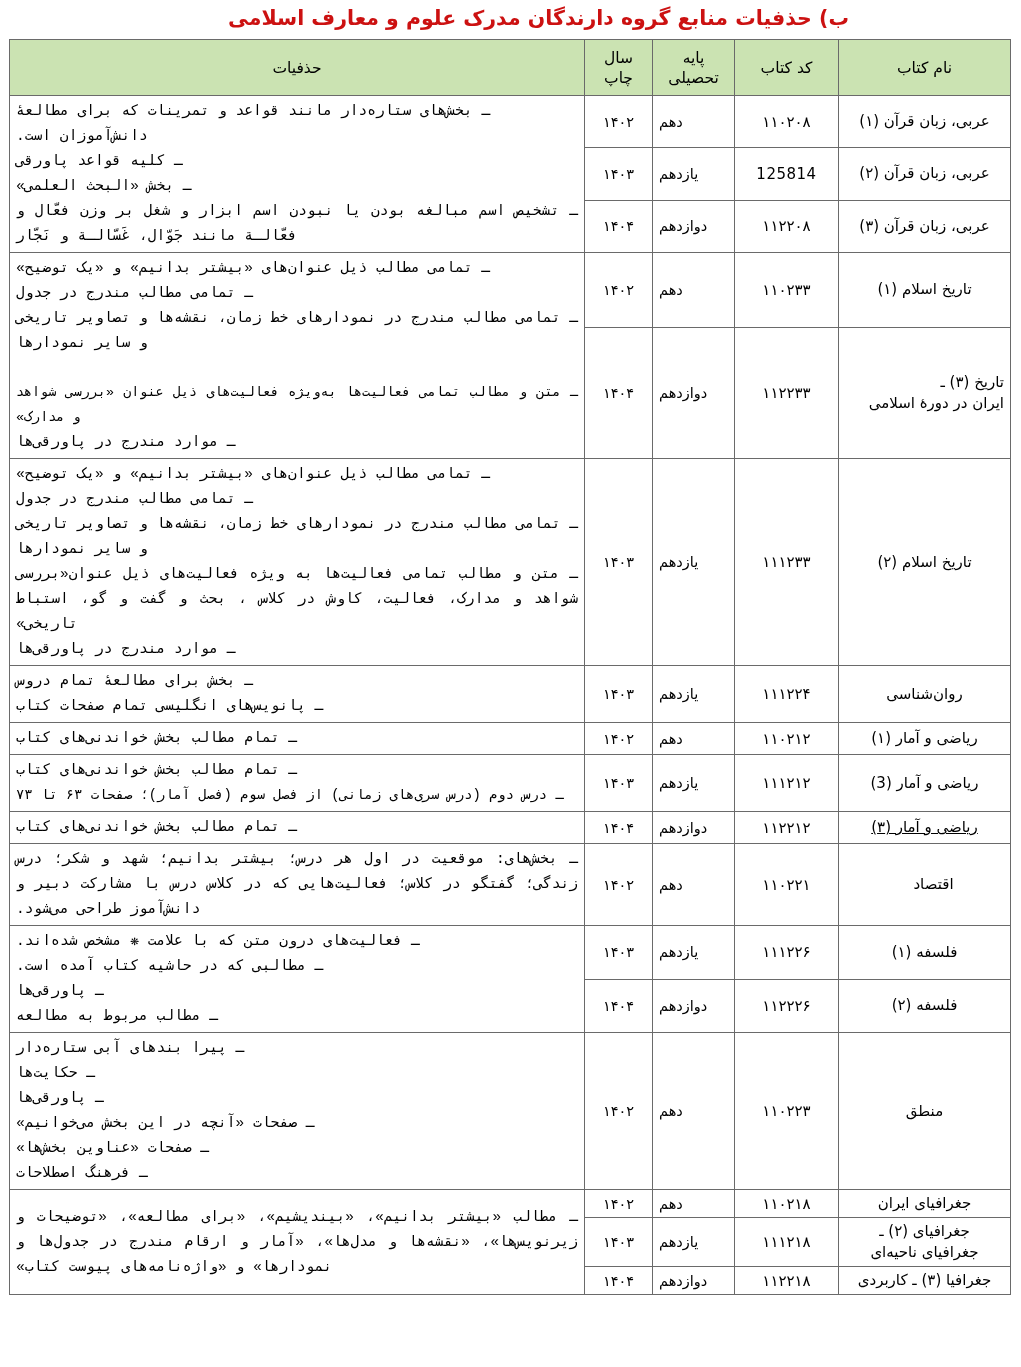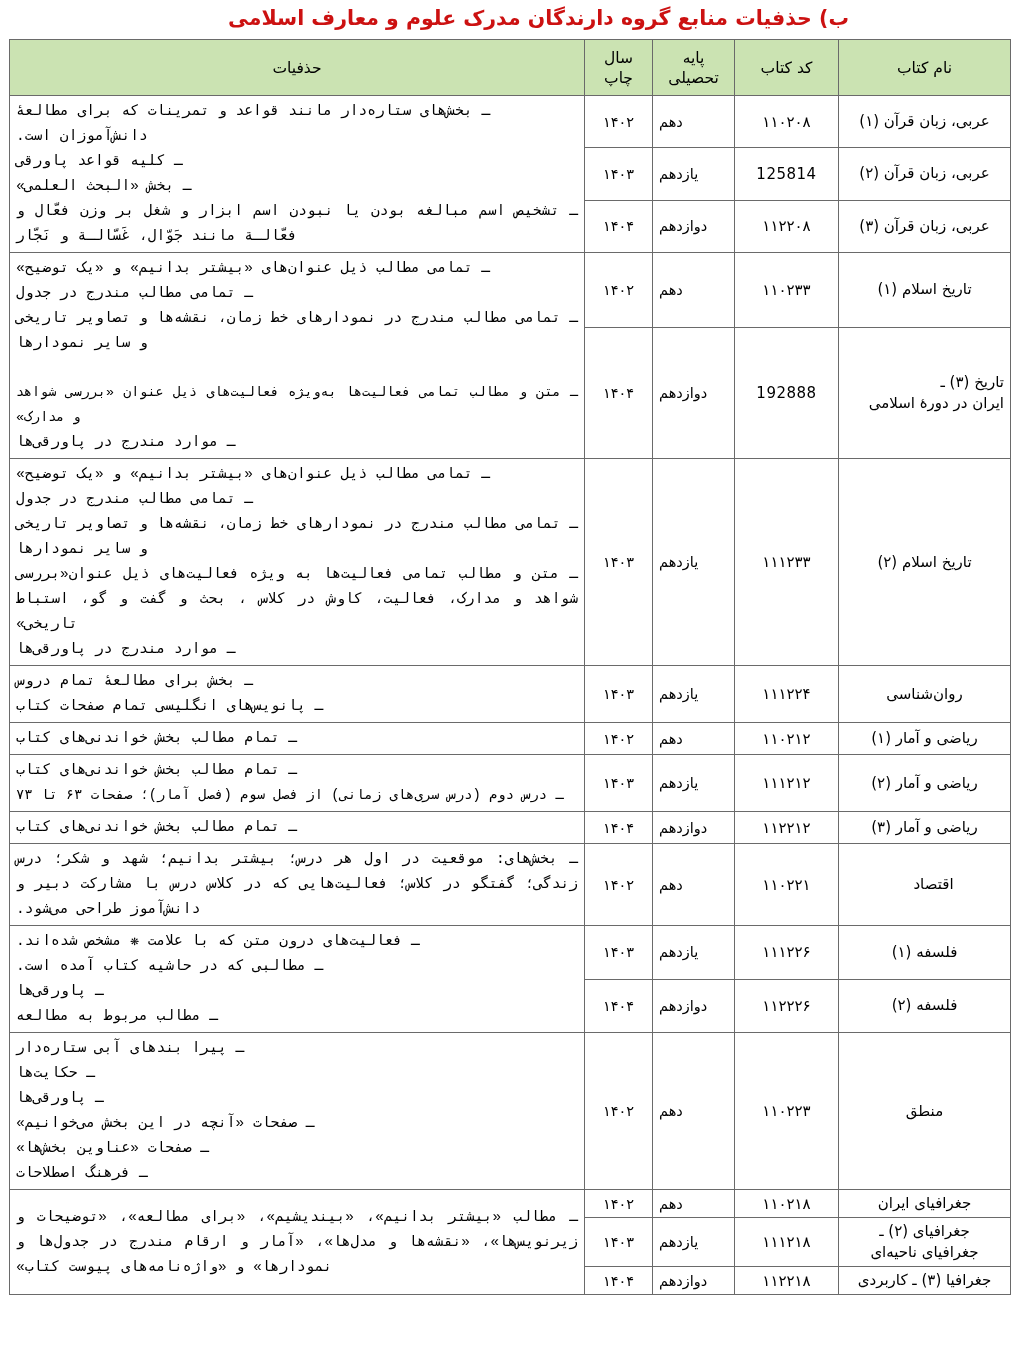--- a/index.html
+++ b/index.html
@@ -185,21 +185,21 @@
             <span class="ln">ـ تمامی مطالب ذیل عنوان‌های «بیشتر بدانیم» و «یک توضیح»</span>
             <span class="ln">ـ تمامی مطالب مندرج در جدول</span>
             <span class="ln just">ـ تمامی مطالب مندرج در نمودارهای خط زمان، نقشه‌ها و تصاویر تاریخی و سایر نمودارها</span>
             <span class="ln just" style="font-size:13.4px;margin-top:24px;">ـ متن و مطالب تمامی فعالیت‌ها به‌ویژه فعالیت‌های ذیل عنوان «بررسی شواهد و مدارک»</span>
             <span class="ln">ـ موارد مندرج در  پاورقی‌ها</span>
           </td>
         </tr>
         <tr>
           <td class="name" style="white-space:pre-line;text-align:right;">تاریخ (۳) ـ
 ایران در دورهٔ اسلامی</td>
-          <td class="code">192888</td>
+          <td class="code">۱۱۲۲۳۳</td>
           <td class="grade">دوازدهم</td>
           <td class="year">۱۴۰۴</td>
         </tr>
 
         <tr>
           <td class="name" style="white-space:pre-line;">تاریخ اسلام (۲)</td>
           <td class="code">۱۱۱۲۳۳</td>
           <td class="grade">یازدهم</td>
           <td class="year">۱۴۰۳</td>
           <td class="deletions">
@@ -226,32 +226,32 @@
           <td class="name" style="white-space:pre-line;">ریاضی و آمار (۱)</td>
           <td class="code">۱۱۰۲۱۲</td>
           <td class="grade">دهم</td>
           <td class="year">۱۴۰۲</td>
           <td class="deletions">
             <span class="ln">ـ تمام مطالب بخش خواندنی‌های کتاب</span>
           </td>
         </tr>
 
         <tr>
-          <td class="name" style="white-space:pre-line;">ریاضی و آمار (۲)</td>
+          <td class="name" style="white-space:pre-line;">ریاضی و آمار (3)</td>
           <td class="code">۱۱۱۲۱۲</td>
           <td class="grade">یازدهم</td>
           <td class="year">۱۴۰۳</td>
           <td class="deletions">
             <span class="ln">ـ تمام مطالب بخش خواندنی‌های کتاب</span>
             <span class="ln" style="font-size:13.8px;">ـ درس دوم (درس سری‌های زمانی) از فصل سوم (فصل آمار)؛ صفحات ۶۳ تا ۷۳</span>
           </td>
         </tr>
 
         <tr>
-          <td class="name" style="white-space:pre-line;">ریاضی و آمار (۳)</td>
+          <td class="name" style="white-space:pre-line;text-decoration:underline;">ریاضی و آمار (۳)</td>
           <td class="code">۱۱۲۲۱۲</td>
           <td class="grade">دوازدهم</td>
           <td class="year">۱۴۰۴</td>
           <td class="deletions">
             <span class="ln">ـ تمام مطالب بخش خواندنی‌های کتاب</span>
           </td>
         </tr>
 
         <tr>
           <td class="name" style="white-space:pre-line;padding-left:24px;">اقتصاد</td>

